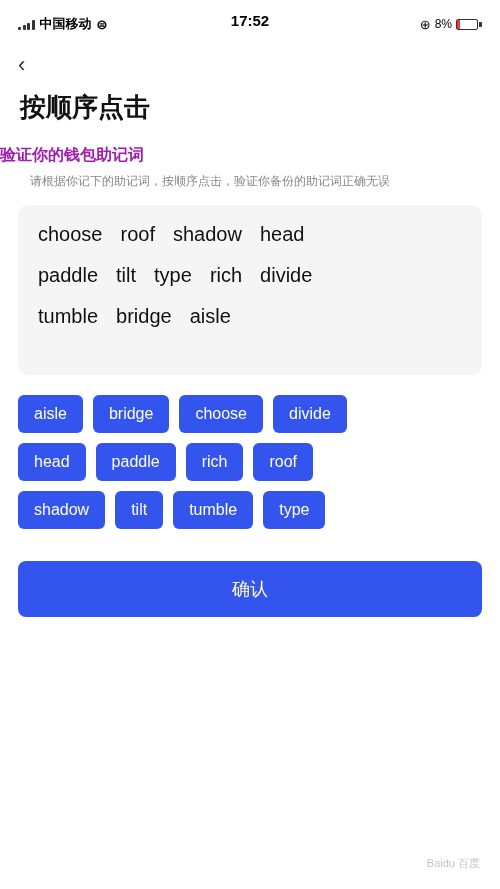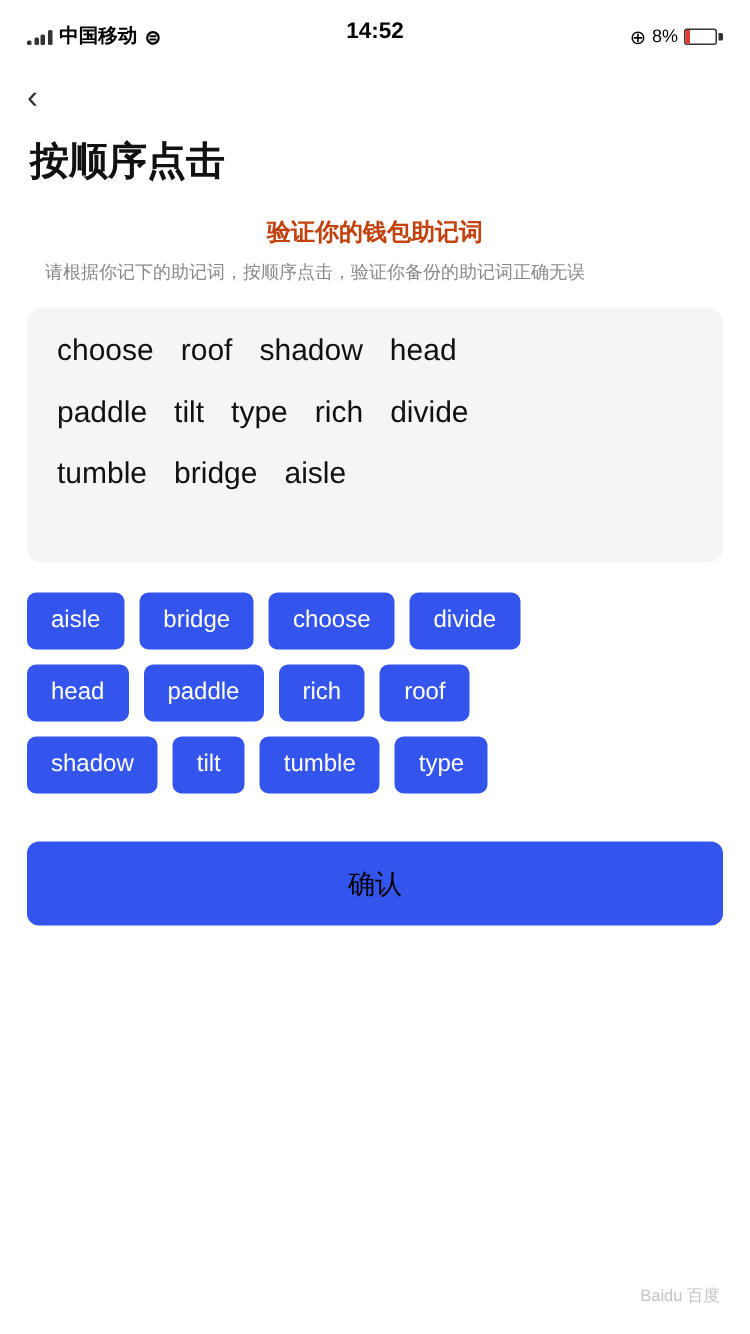--- a/index.html
+++ b/index.html
@@ -80,24 +80,23 @@
     
     .page-title {
       font-size: 26px;
       font-weight: 700;
       padding: 8px 20px 20px 20px;
       color: #111;
     }
 
     
     .section-heading {
-      text-align: center;
       font-size: 16px;
       font-weight: 600;
-      color: #c2410c;
+      color: #a21caf;
       margin-bottom: 6px;
     }
     .section-desc {
       text-align: left;
       font-size: 12px;
       color: #888;
       padding: 0 30px;
       line-height: 1.6;
       margin-bottom: 14px;
     }
@@ -142,21 +141,21 @@
       cursor: pointer;
       border: none;
       outline: none;
     }
 
     
     .confirm-btn {
       margin: 22px 18px 0 18px;
       width: calc(100% - 36px);
       background: #3355ee;
-      color: #000000;
+      color: #fef9c3;
       font-size: 18px;
       font-weight: 500;
       padding: 16px;
       border-radius: 8px;
       border: none;
       cursor: pointer;
       text-align: center;
     }
 
     
@@ -196,21 +195,21 @@
   <div class="status-left">
     <div class="signal">
       <span style="height:3px"></span>
       <span style="height:5px"></span>
       <span style="height:7px"></span>
       <span style="height:10px"></span>
     </div>
     <span>中国移动</span>
     <span class="wifi-icon">⊜</span>
   </div>
-  <div class="status-center">14:52</div>
+  <div class="status-center">17:52</div>
   <div class="status-right">
     <span style="font-size:13px">⊕</span>
     <span>8%</span>
     <span class="battery-icon">
       <span class="battery-body">
           <span class="battery-fill"></span>
         </span>
       <span class="battery-tip"></span>
     </span>
   </div>

